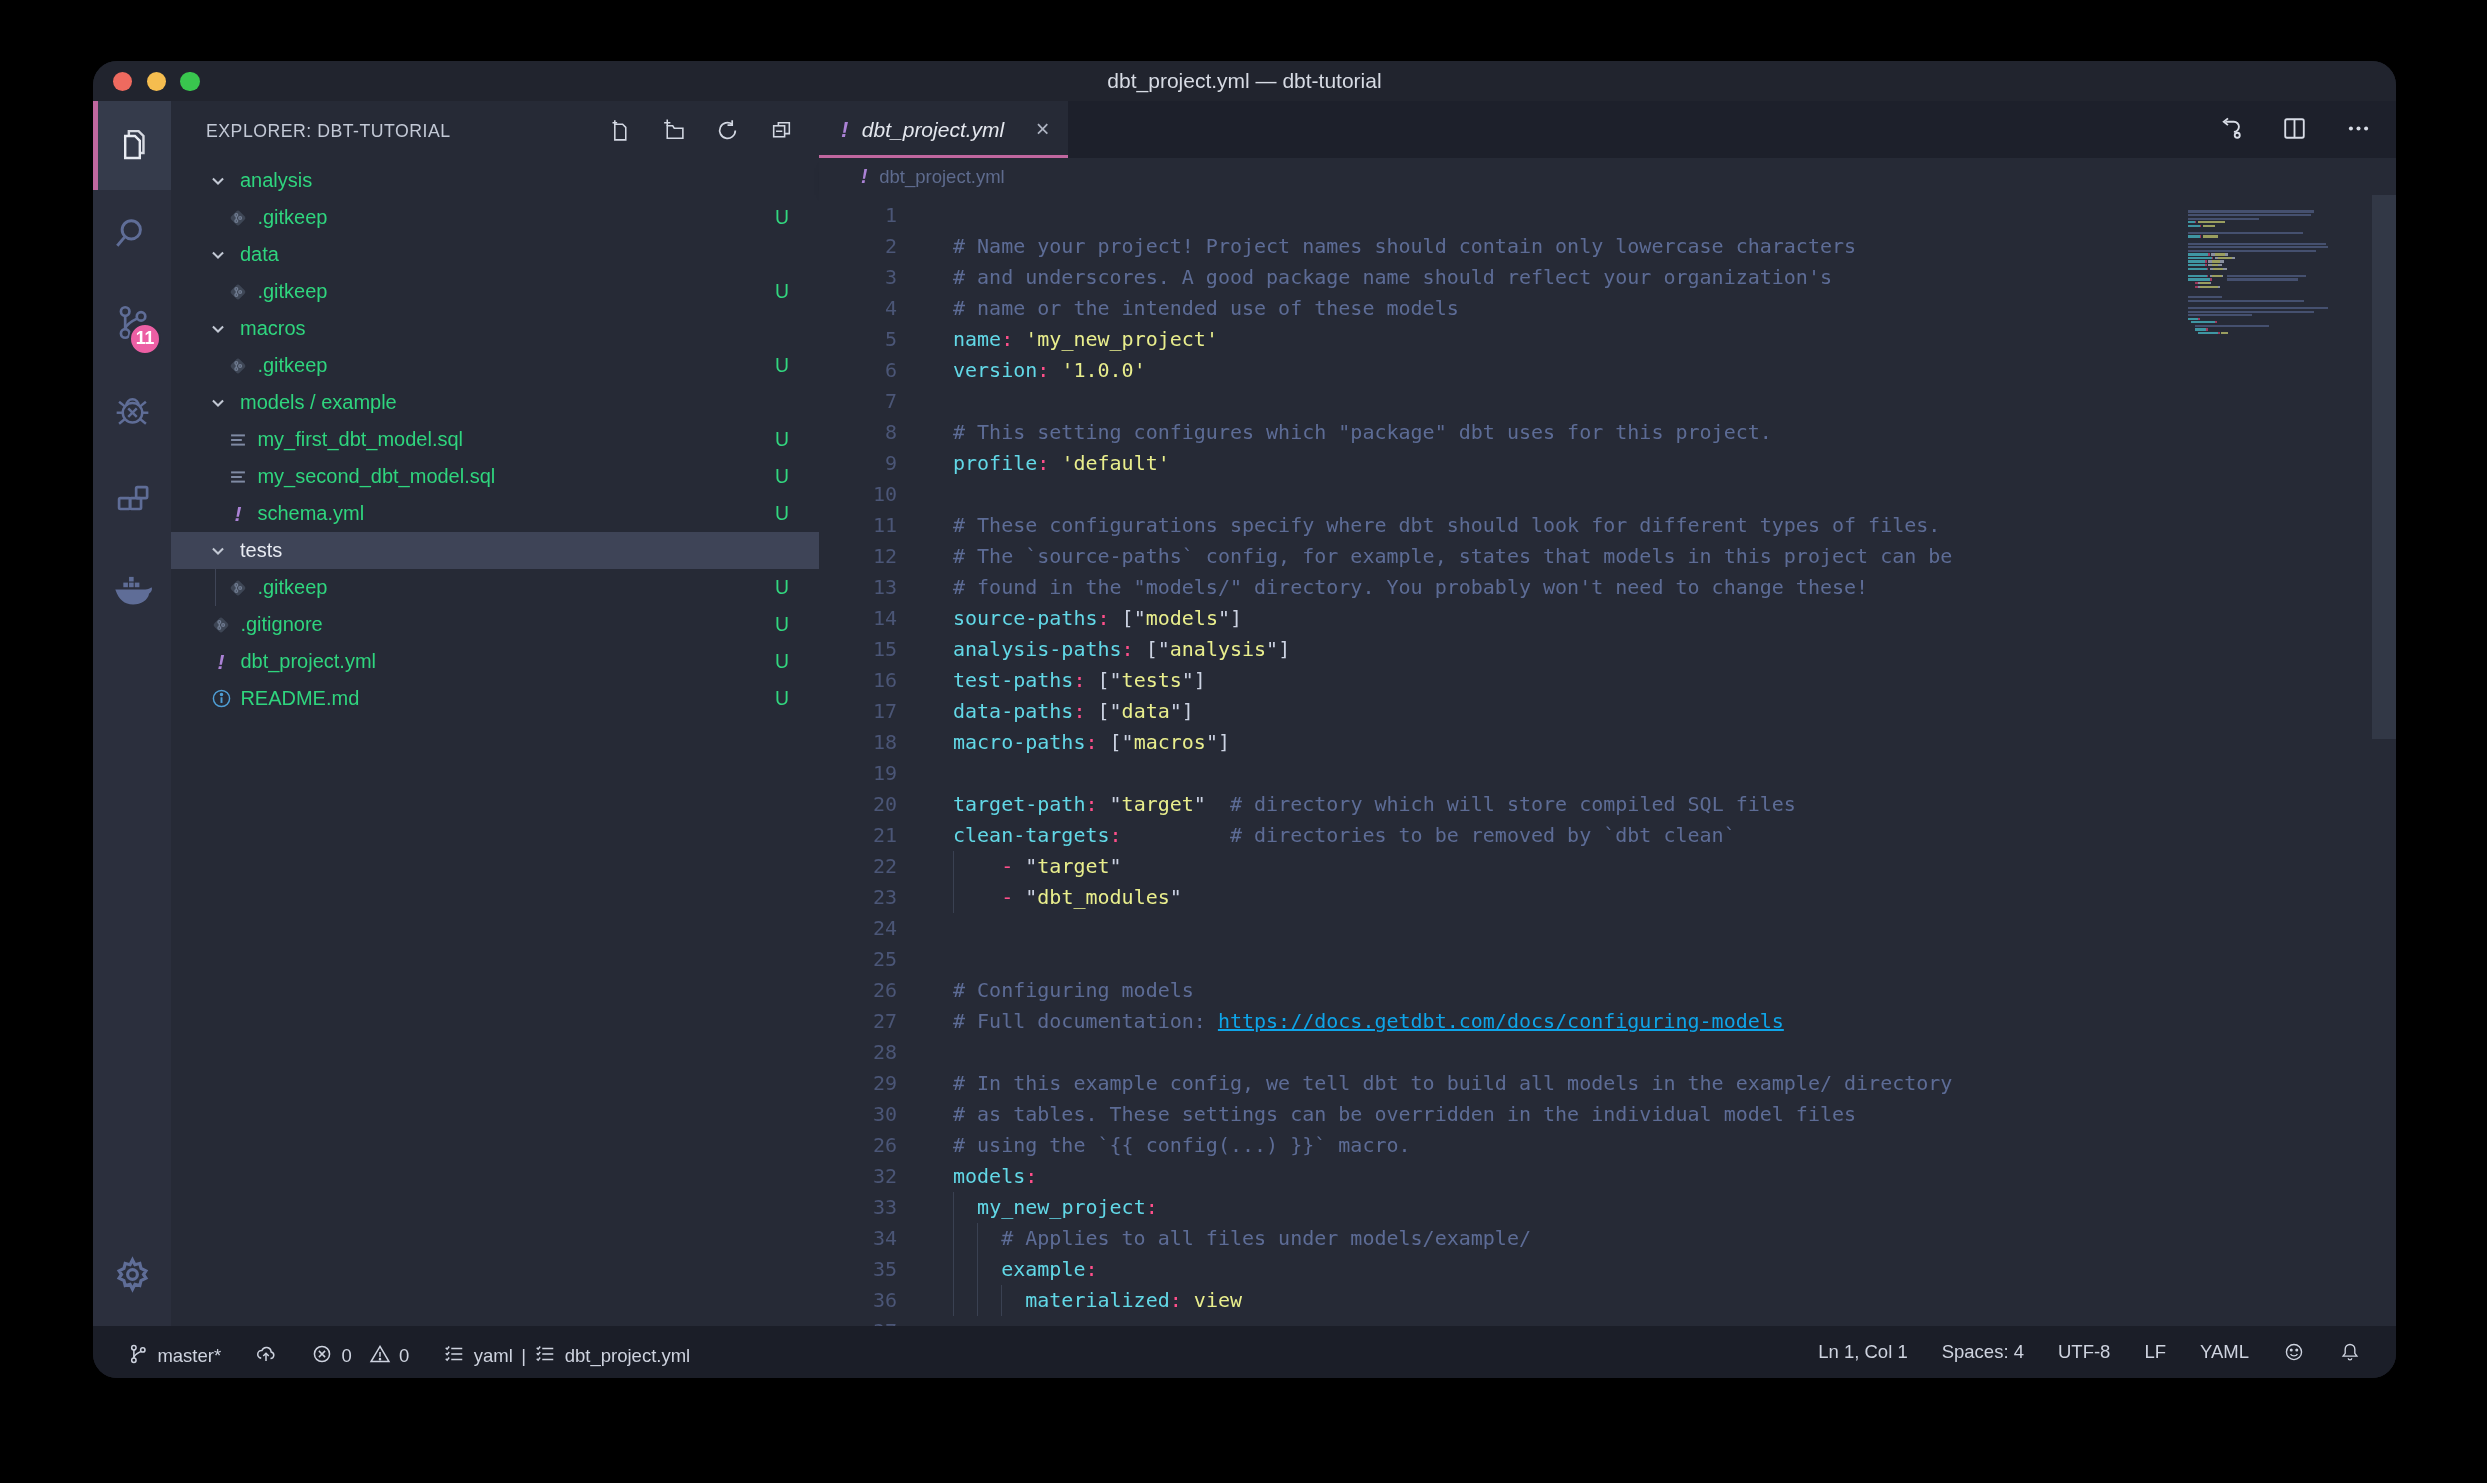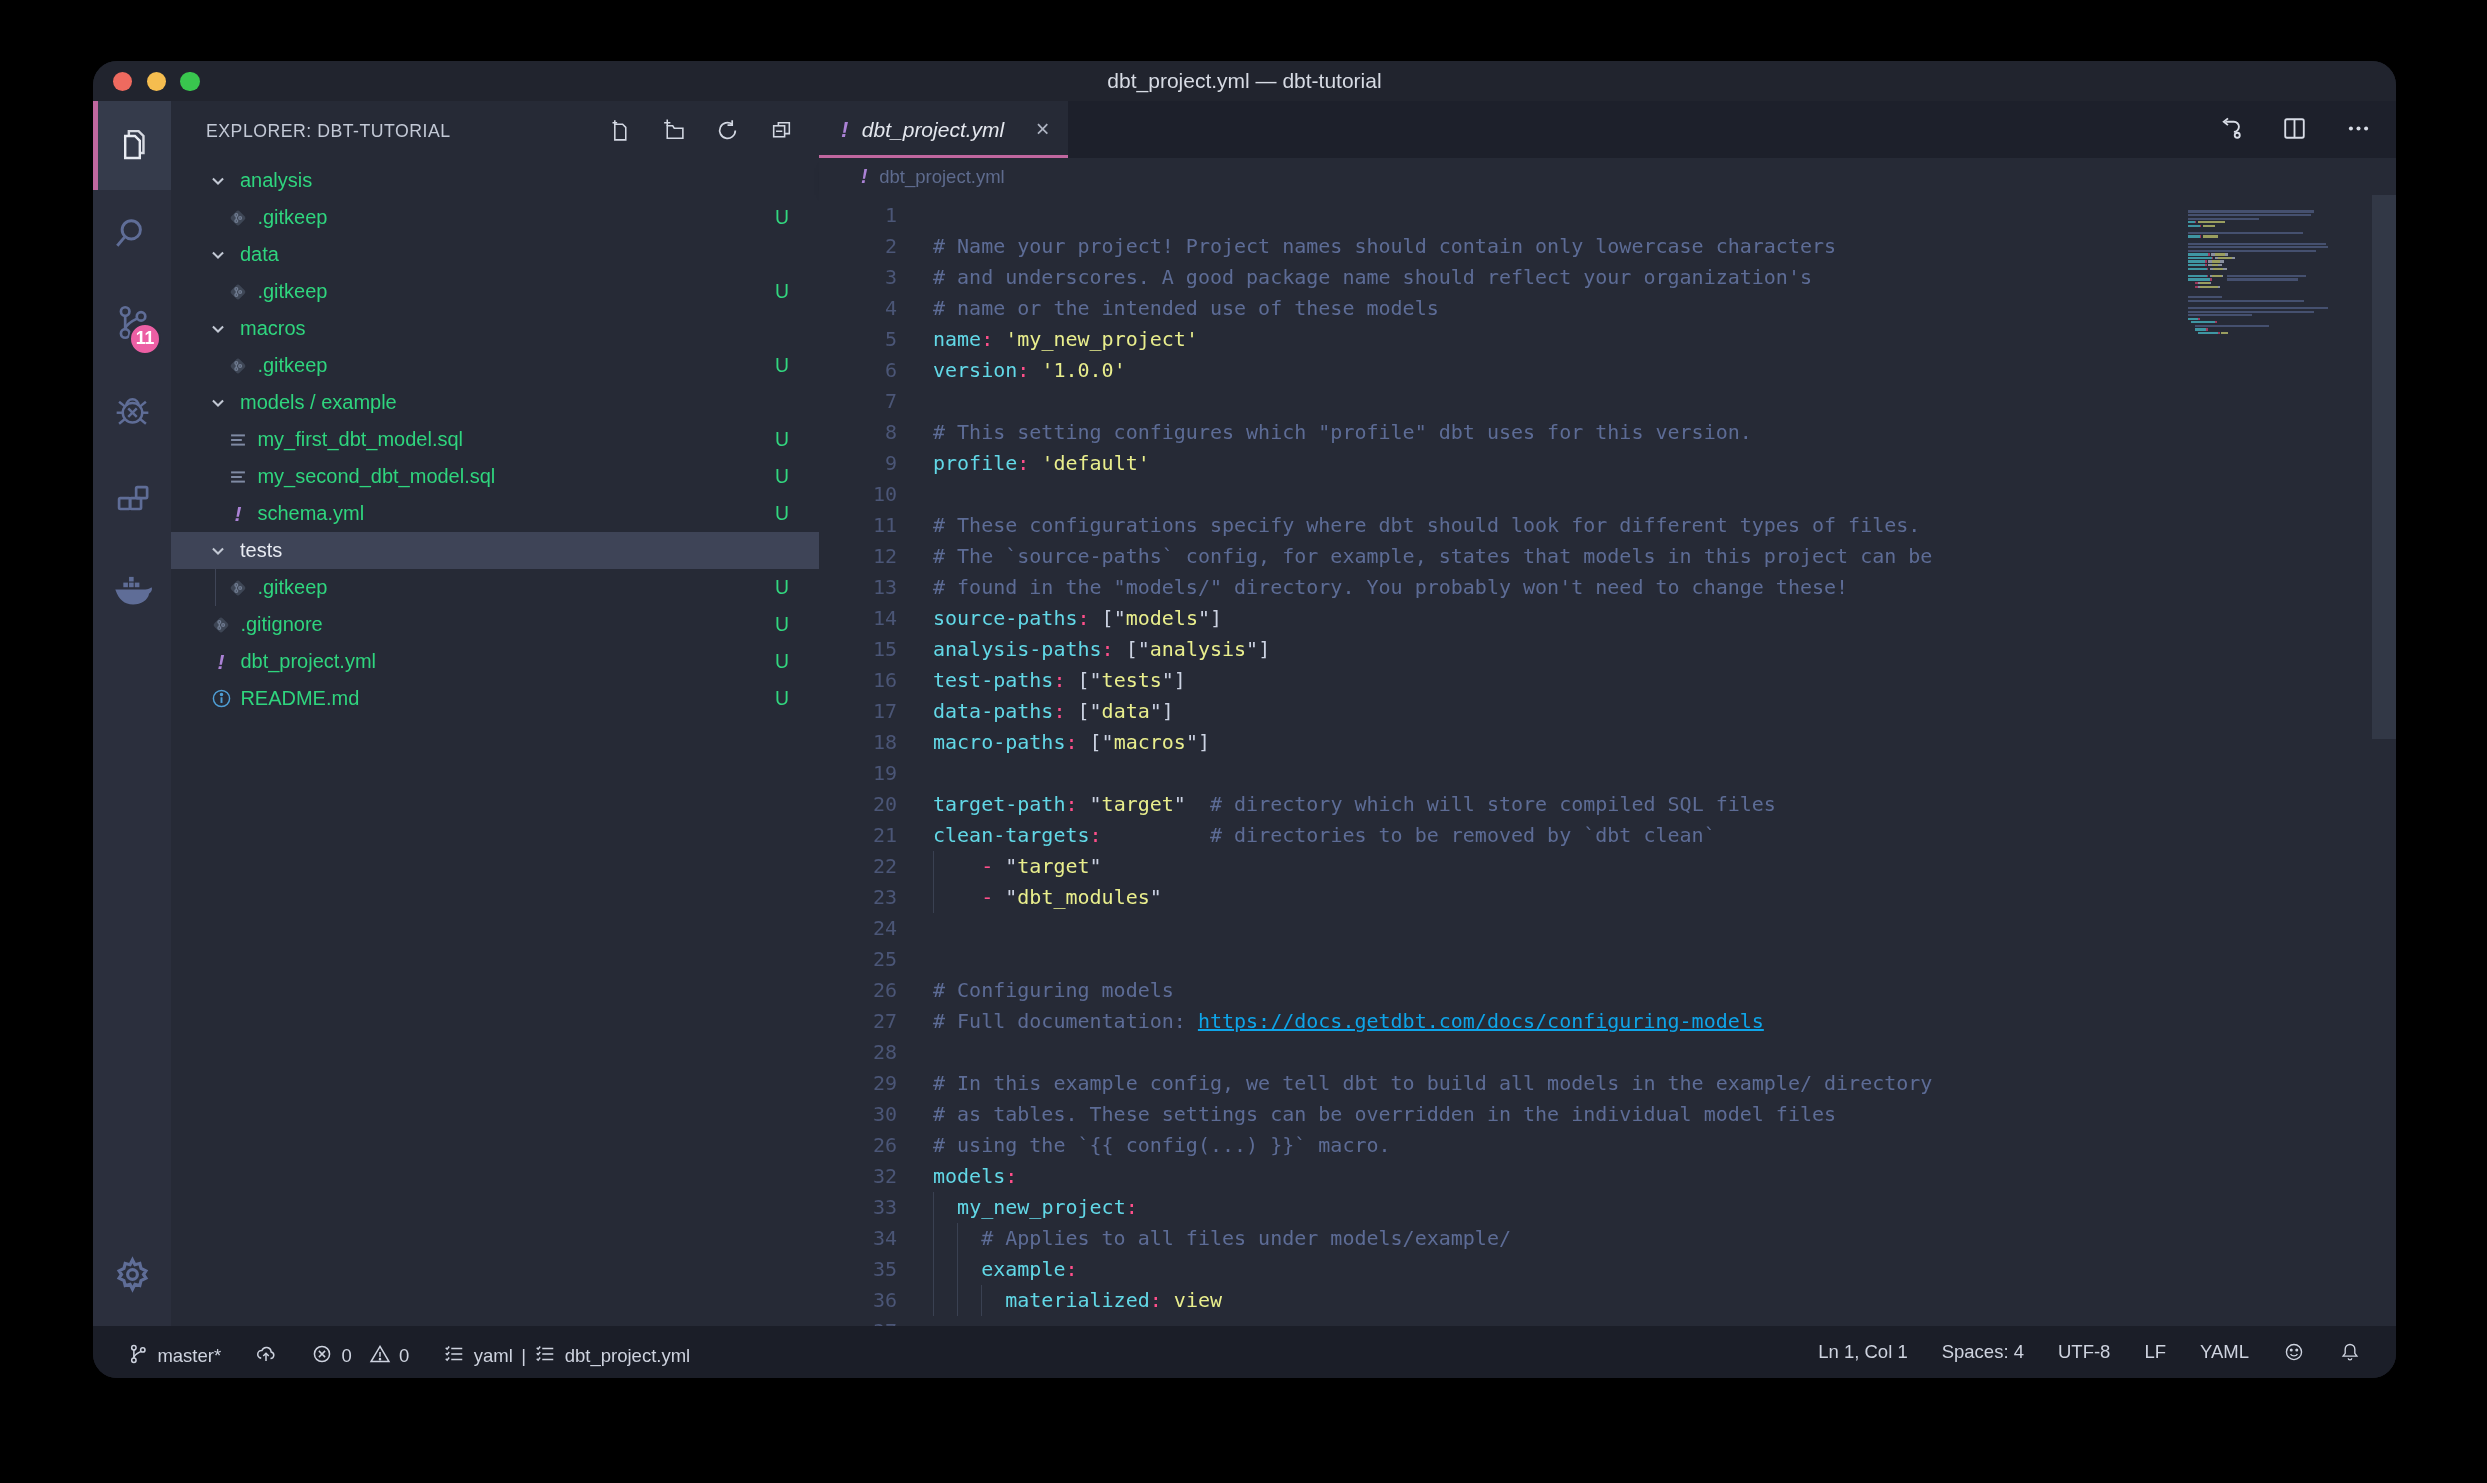--- a/index.html
+++ b/index.html
@@ -69,21 +69,21 @@
   .breadcrumb { height:37px; background:#262a36; flex:none; display:flex; align-items:center;
                 padding-left:42px; font-size:18.5px; color:#5e6b8e;
                 box-shadow:0 5px 6.7px -5px rgba(0,0,0,0.5); }
   .breadcrumb .bicon { color:#ab82d6; font-weight:bold; font-style:italic; margin-right:11.8px; font-size:19.4px; }
 
   .editor { flex:1; background:#262a36; position:relative; overflow:hidden;
             font-family:"DejaVu Sans Mono", monospace; }
   .codepane { position:absolute; left:0; top:5px; right:211px; }
   .crow { display:flex; height:31px; line-height:31px; font-size:20px; }
   .crow .num { width:78px; text-align:right; color:#4b5677; flex:none; }
-  .crow .ltext { margin-left:36px; white-space:pre; position:relative; }
+  .crow .ltext { margin-left:56px; white-space:pre; position:relative; }
   .guide { position:absolute; top:0; bottom:0; border-left:1.7px solid #3a4152; }
   .c-cm { color:#5d6c96; } .c-k { color:#62d8e7; } .c-p { color:#ff4f8b; }
   .c-s { color:#e9ee8d; } .c-w { color:#ccd3e3; } .c-pl { color:#c0c6d6; }
   .c-ln { color:#0ea5e9; text-decoration:underline; }
 
   .minimap { position:absolute; top:11.8px; right:27px; width:181px; }
   .mm-line { height:2.2px; margin-bottom:1.4px; white-space:nowrap; }
   .mm-seg { display:inline-block; height:2.2px; vertical-align:top; }
   .scrollbar { position:absolute; right:0; top:0; width:23.6px; height:544px; background:rgba(130,140,170,0.14); }
 
@@ -446,21 +446,21 @@
             <div class="crow">
               <span class="num">6</span>
               <span class="ltext"><span class="c-k">version</span><span class="c-p">:</span><span class="c-pl"> </span><span class="c-s">'1.0.0'</span></span>
             </div>
             <div class="crow">
               <span class="num">7</span>
               <span class="ltext"></span>
             </div>
             <div class="crow">
               <span class="num">8</span>
-              <span class="ltext"><span class="c-cm"># This setting configures which "profile" dbt uses for this version.</span></span>
+              <span class="ltext"><span class="c-cm"># This setting configures which "package" dbt uses for this project.</span></span>
             </div>
             <div class="crow">
               <span class="num">9</span>
               <span class="ltext"><span class="c-k">profile</span><span class="c-p">:</span><span class="c-pl"> </span><span class="c-s">'default'</span></span>
             </div>
             <div class="crow">
               <span class="num">10</span>
               <span class="ltext"></span>
             </div>
             <div class="crow">

